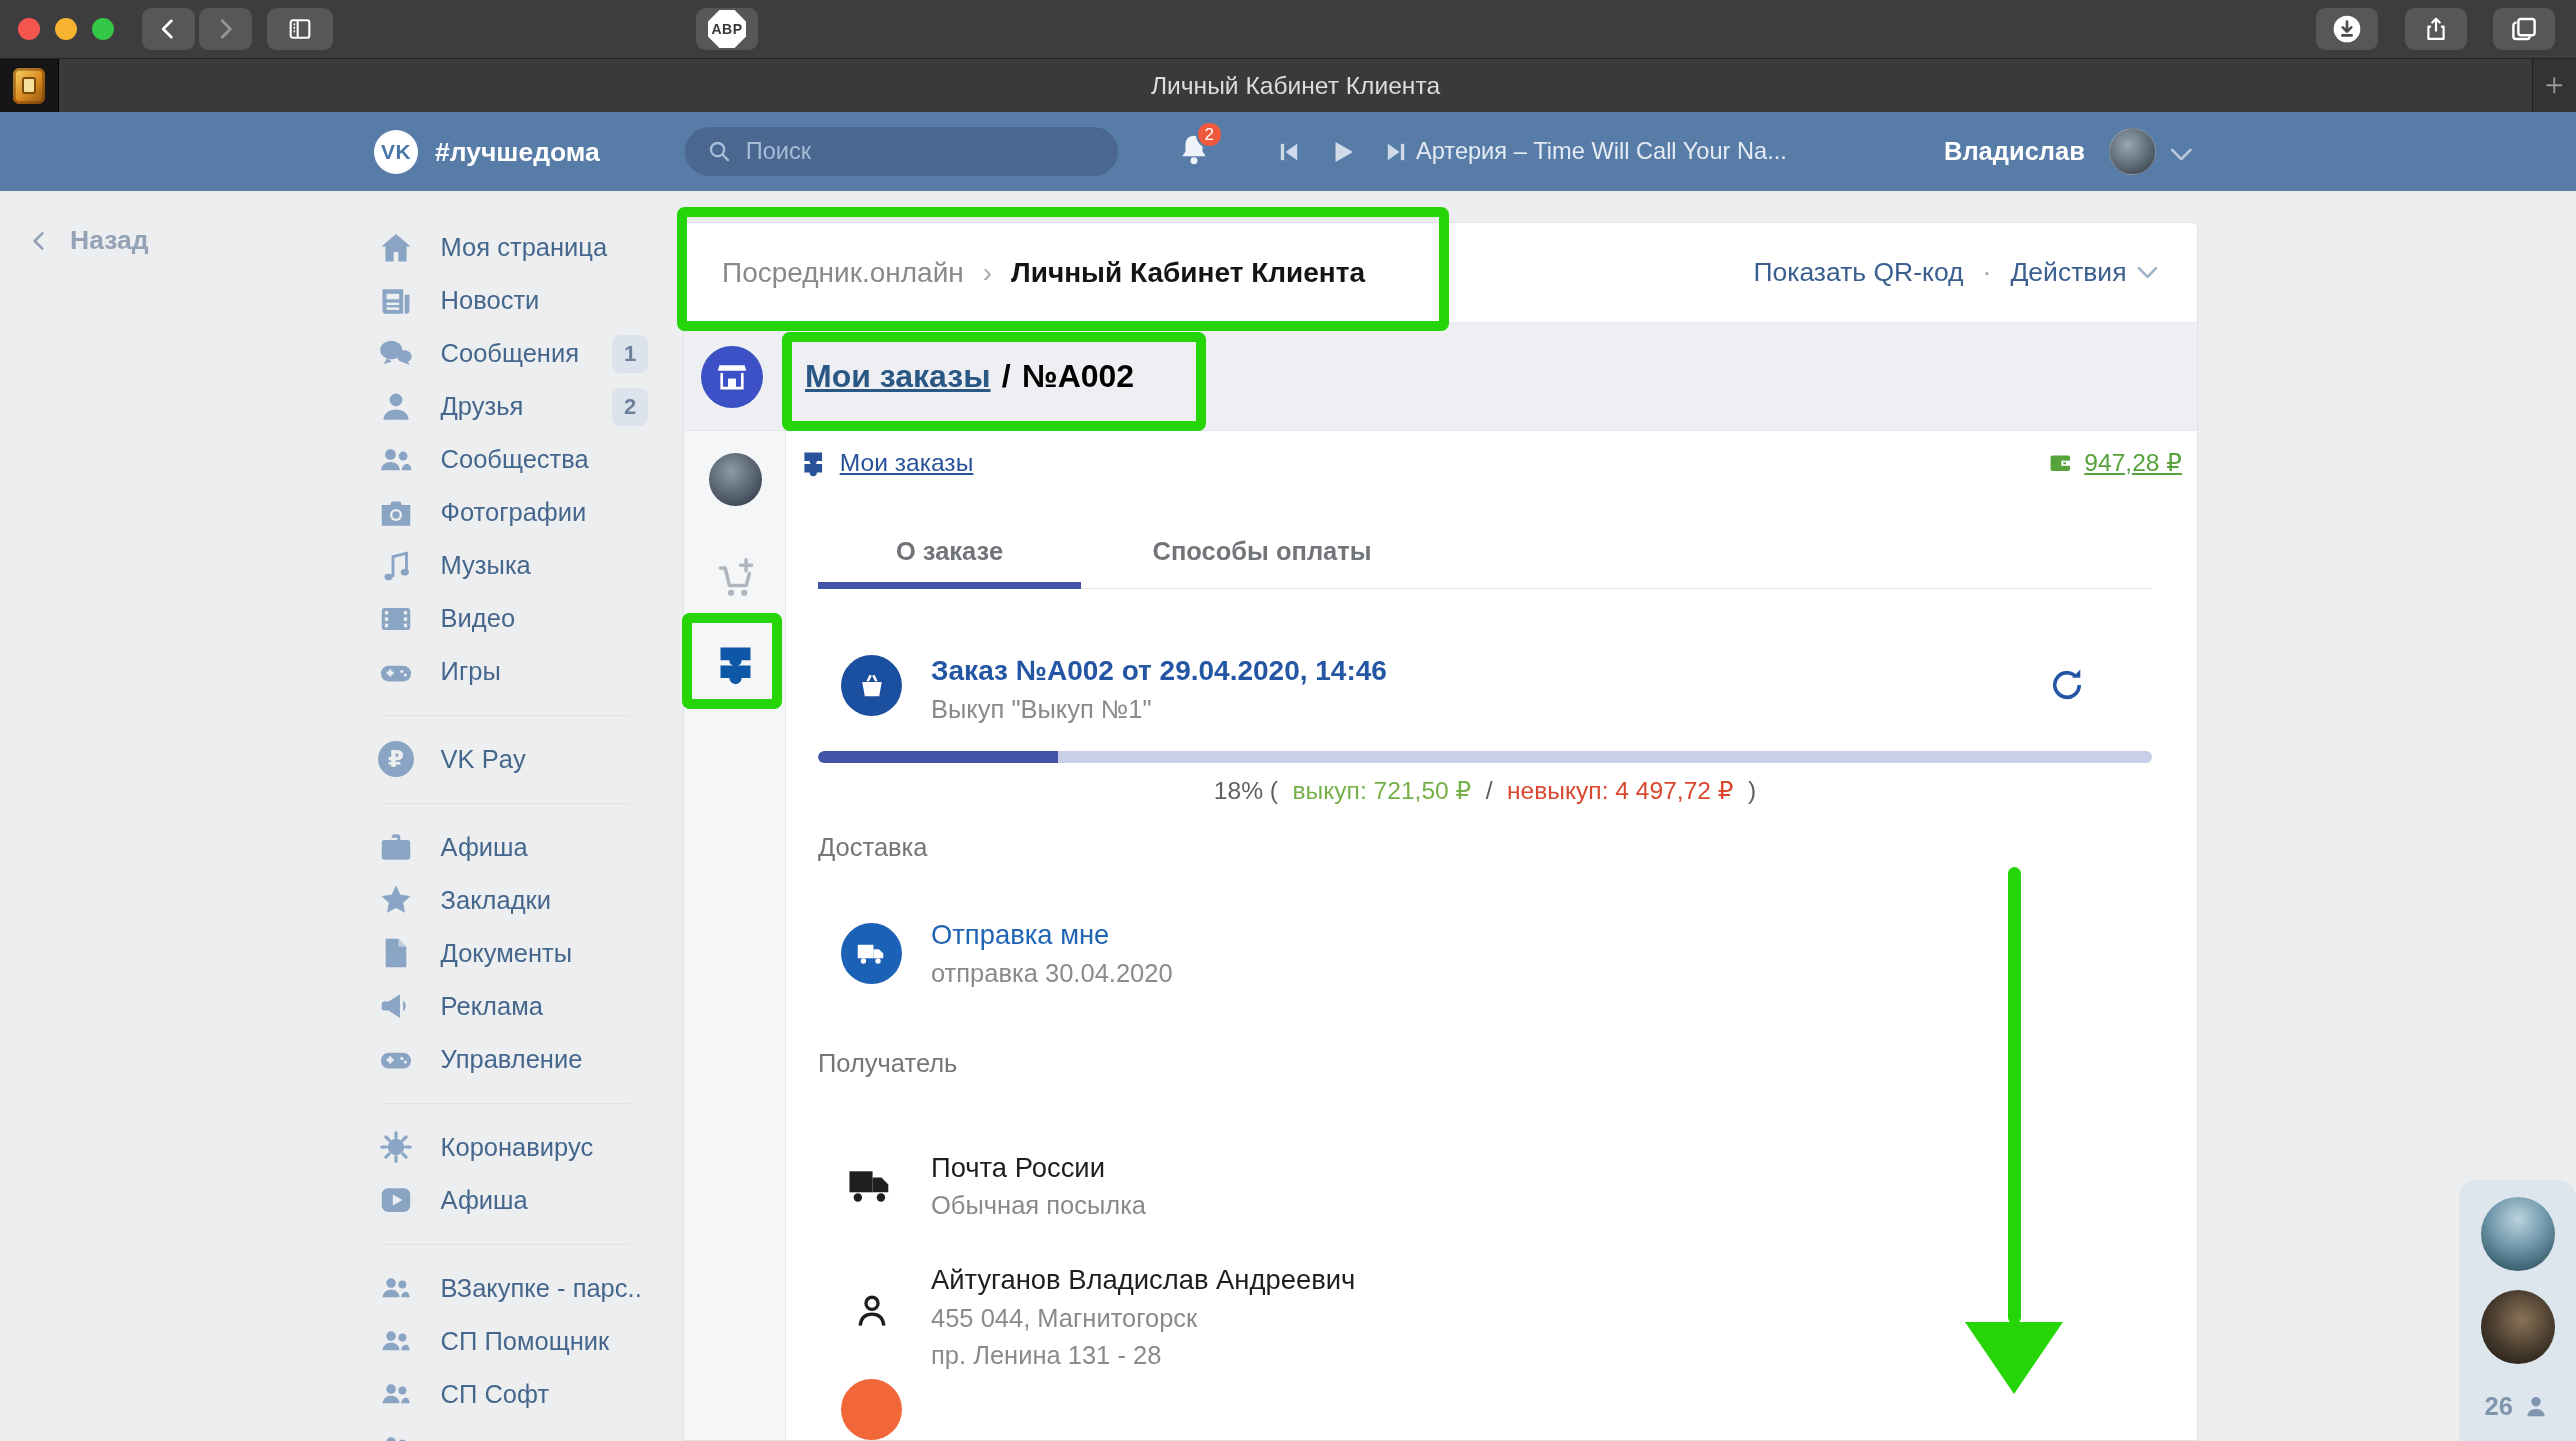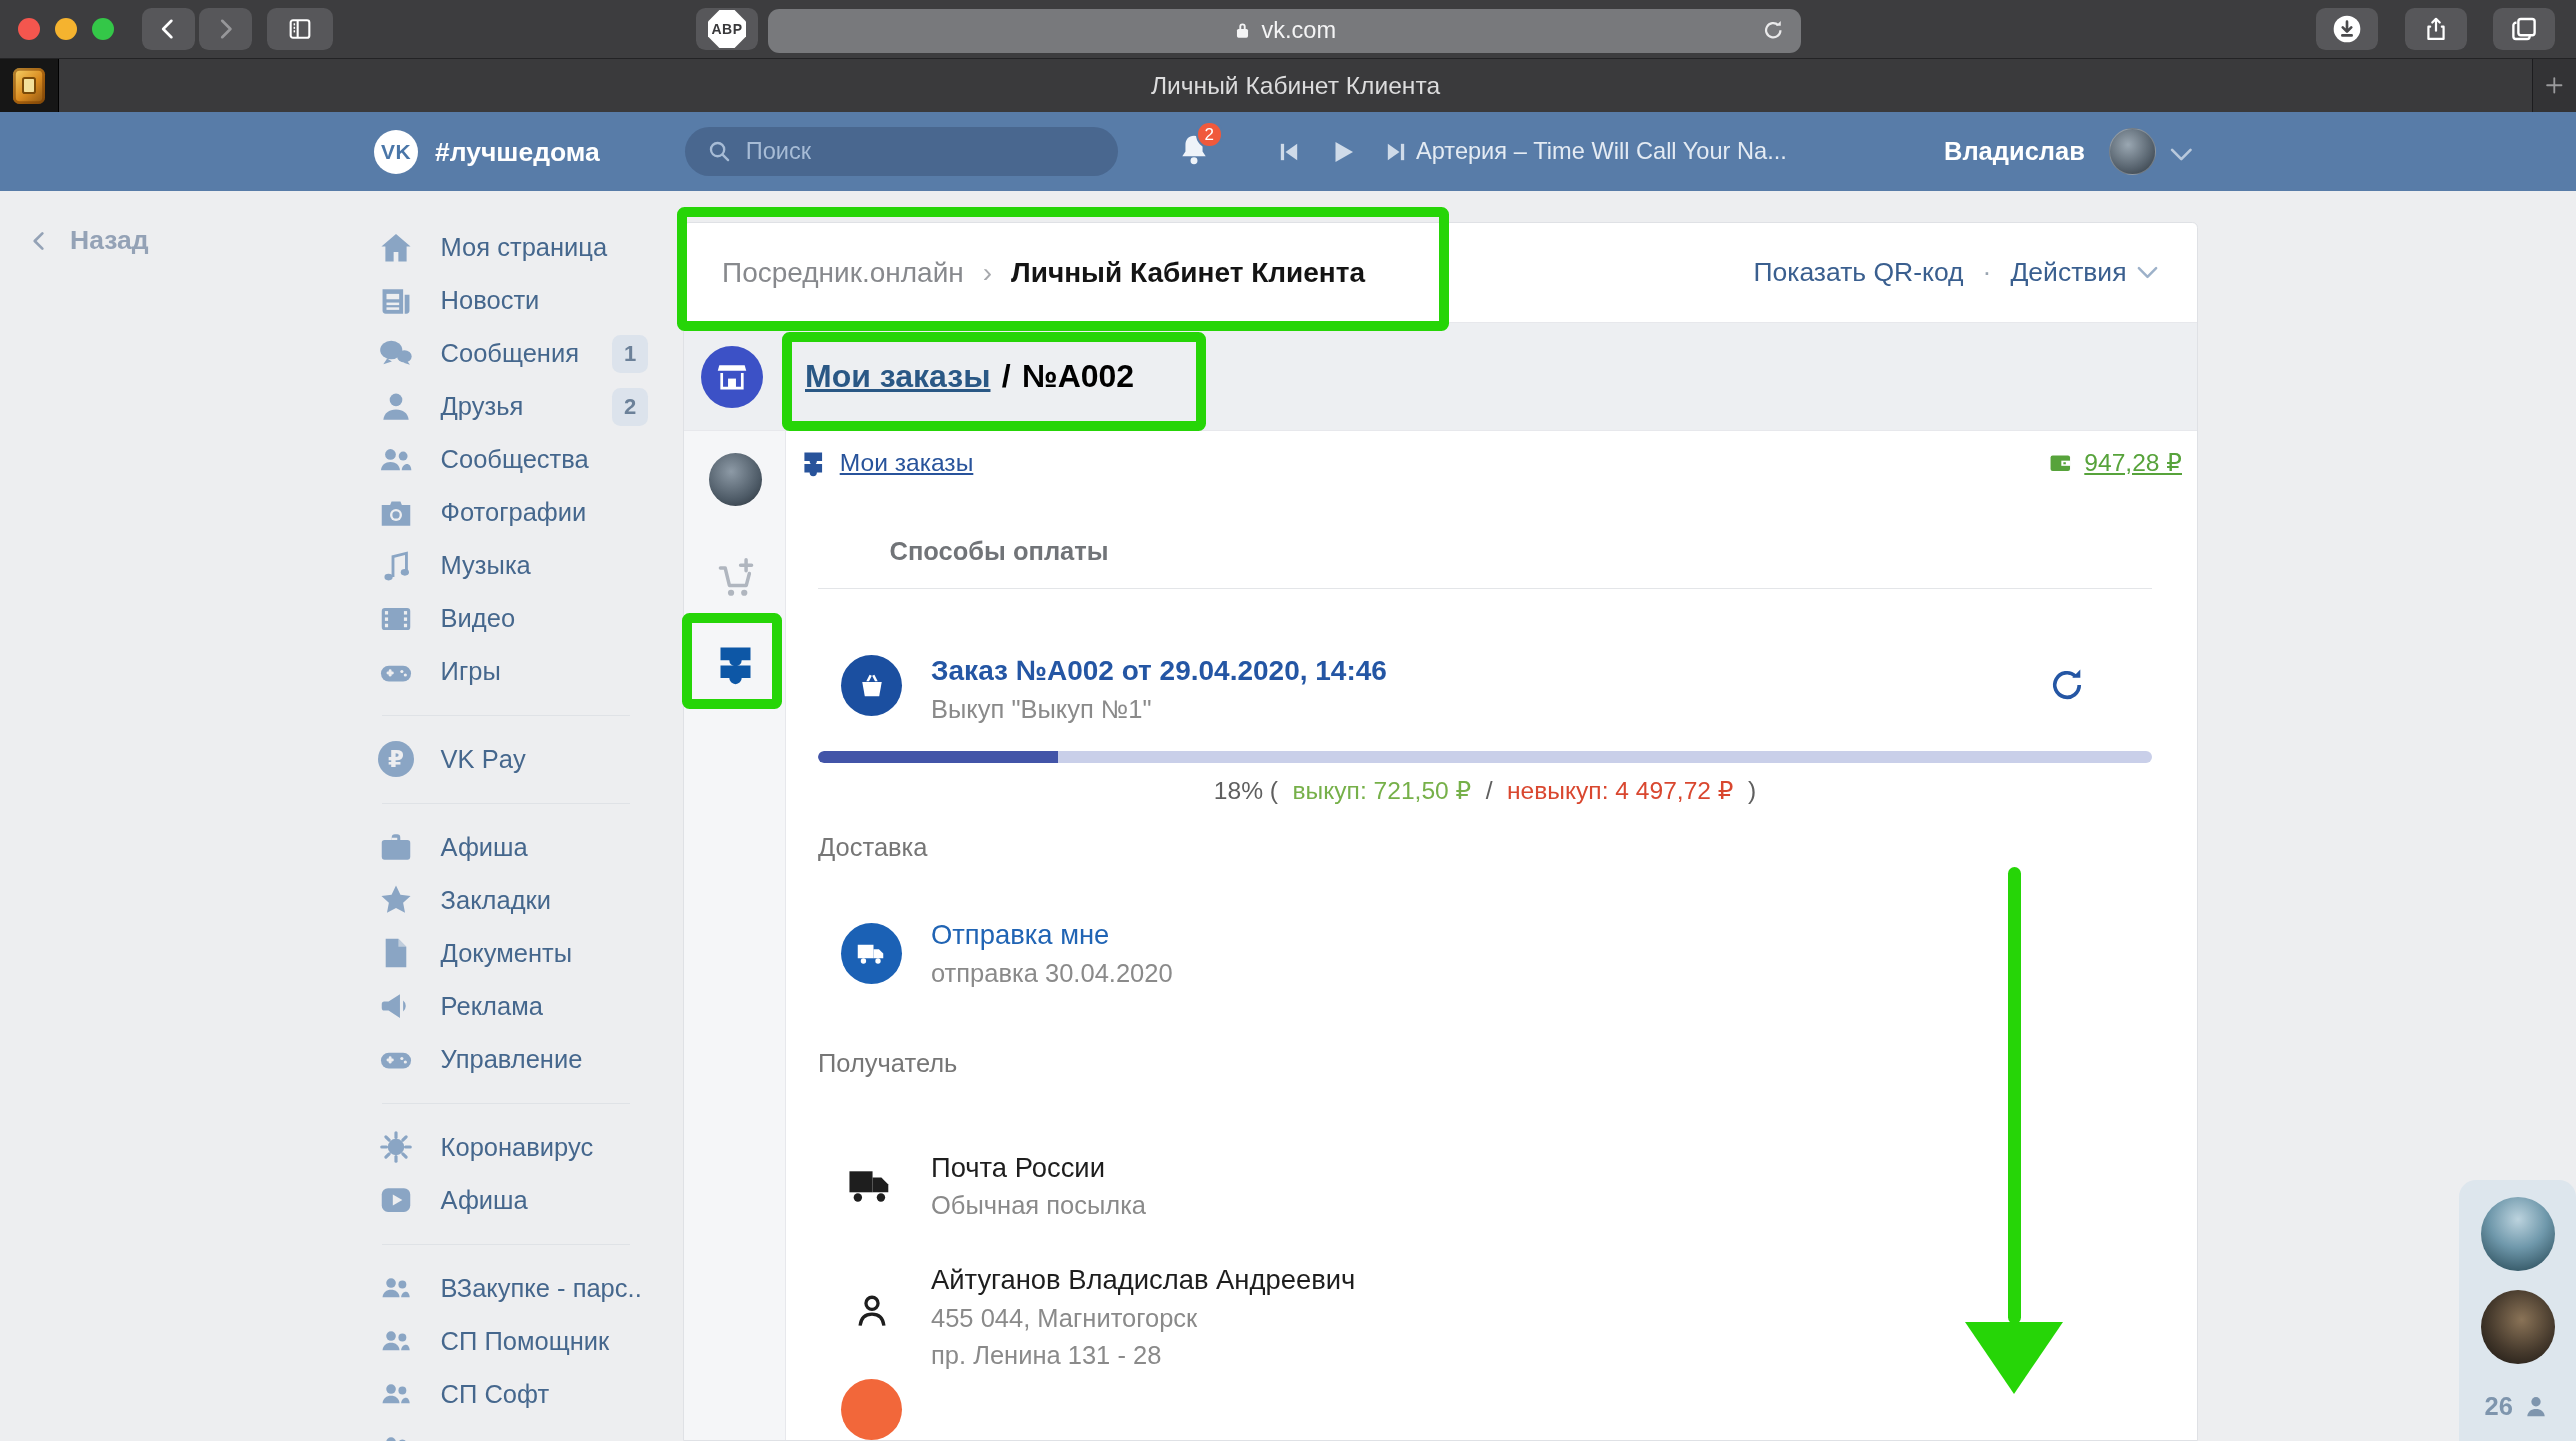--- a/index.html
+++ b/index.html
@@ -176,31 +176,20 @@
           <rect x="4" y="4.5" width="16" height="15" rx="2"></rect>
           <line x1="10" y1="4.5" x2="10" y2="19.5"></line>
           <line x1="6.5" y1="8" x2="7.8" y2="8"></line>
           <line x1="6.5" y1="11" x2="7.8" y2="11"></line>
           <line x1="6.5" y1="14" x2="7.8" y2="14"></line>
         </svg>
     </div>
     <div class="tbtn abpbtn">
       <span class="abp-octagon">ABP</span>
     </div>
-    <div class="urlbar">
-      <svg class="lock" width="19" height="23" viewBox="0 0 24 24" fill="#f4f4f5">
-          <rect x="5" y="10" width="14" height="11" rx="2"></rect>
-          <path d="M8 10V7a4 4 0 0 1 8 0v3h-2.4V7a1.6 1.6 0 0 0-3.2 0v3z"></path>
-        </svg>
-      <span>vk.com</span>
-      <svg class="reload" width="26.5" height="26.5" viewBox="0 0 24 24" fill="none" stroke="#eaeaeb" stroke-width="2">
-          <path d="M18.5 12a6.5 6.5 0 1 1-2-4.7"></path>
-          <path d="M18.8 3.6v4.4h-4.4" fill="#eaeaeb" stroke="none"></path>
-        </svg>
-    </div>
     <div class="chromeright">
       <div class="tbtn">
         <svg width="32" height="32" viewBox="0 0 24 24">
             <circle cx="12" cy="12" r="10" fill="#fff"></circle>
             <path d="M12 6.5v7M8.8 10.8l3.2 3.2 3.2-3.2M8.5 16.8h7" fill="none" stroke="#4a4a4c" stroke-width="2" stroke-linecap="round" stroke-linejoin="round"></path>
           </svg>
       </div>
       <div class="tbtn">
         <svg width="28" height="32" viewBox="0 0 24 24" fill="none" stroke="#fff" stroke-width="1.9" stroke-linecap="round" stroke-linejoin="round">
             <path d="M7 10H5.5v10.5h13V10H17"></path>
@@ -600,20 +589,21 @@
               <svg width="24.6" height="26.5" viewBox="0 0 24 24" fill="currentColor">
                   <rect x="2.5" y="4.5" width="19" height="15" rx="2"></rect>
                   <rect x="13" y="9.5" width="8.5" height="5" fill="#fff"></rect>
                   <rect x="15" y="11" width="2.4" height="2" fill="currentColor"></rect>
                 </svg>
               <span class="txt">947,28 ₽</span>
             </span>
           </div>
 
           <div class="tabsrow">
+            <div class="tab tab1 active">О заказе</div>
             <div class="tab tab2">Способы оплаты</div>
           </div>
 
           <div class="section orderblock">
             <div class="bigcircle oc-order">
               <svg width="36" height="36" viewBox="0 0 24 24" fill="#fff">
                   <path d="M8.2 9.5l2.2-4.4 1.5.7-1.9 3.7h4l-1.9-3.7 1.5-.7 2.2 4.4z"></path>
                   <path d="M5.5 10h13l-1.7 9.5H7.2z"></path>
                 </svg>
             </div>

